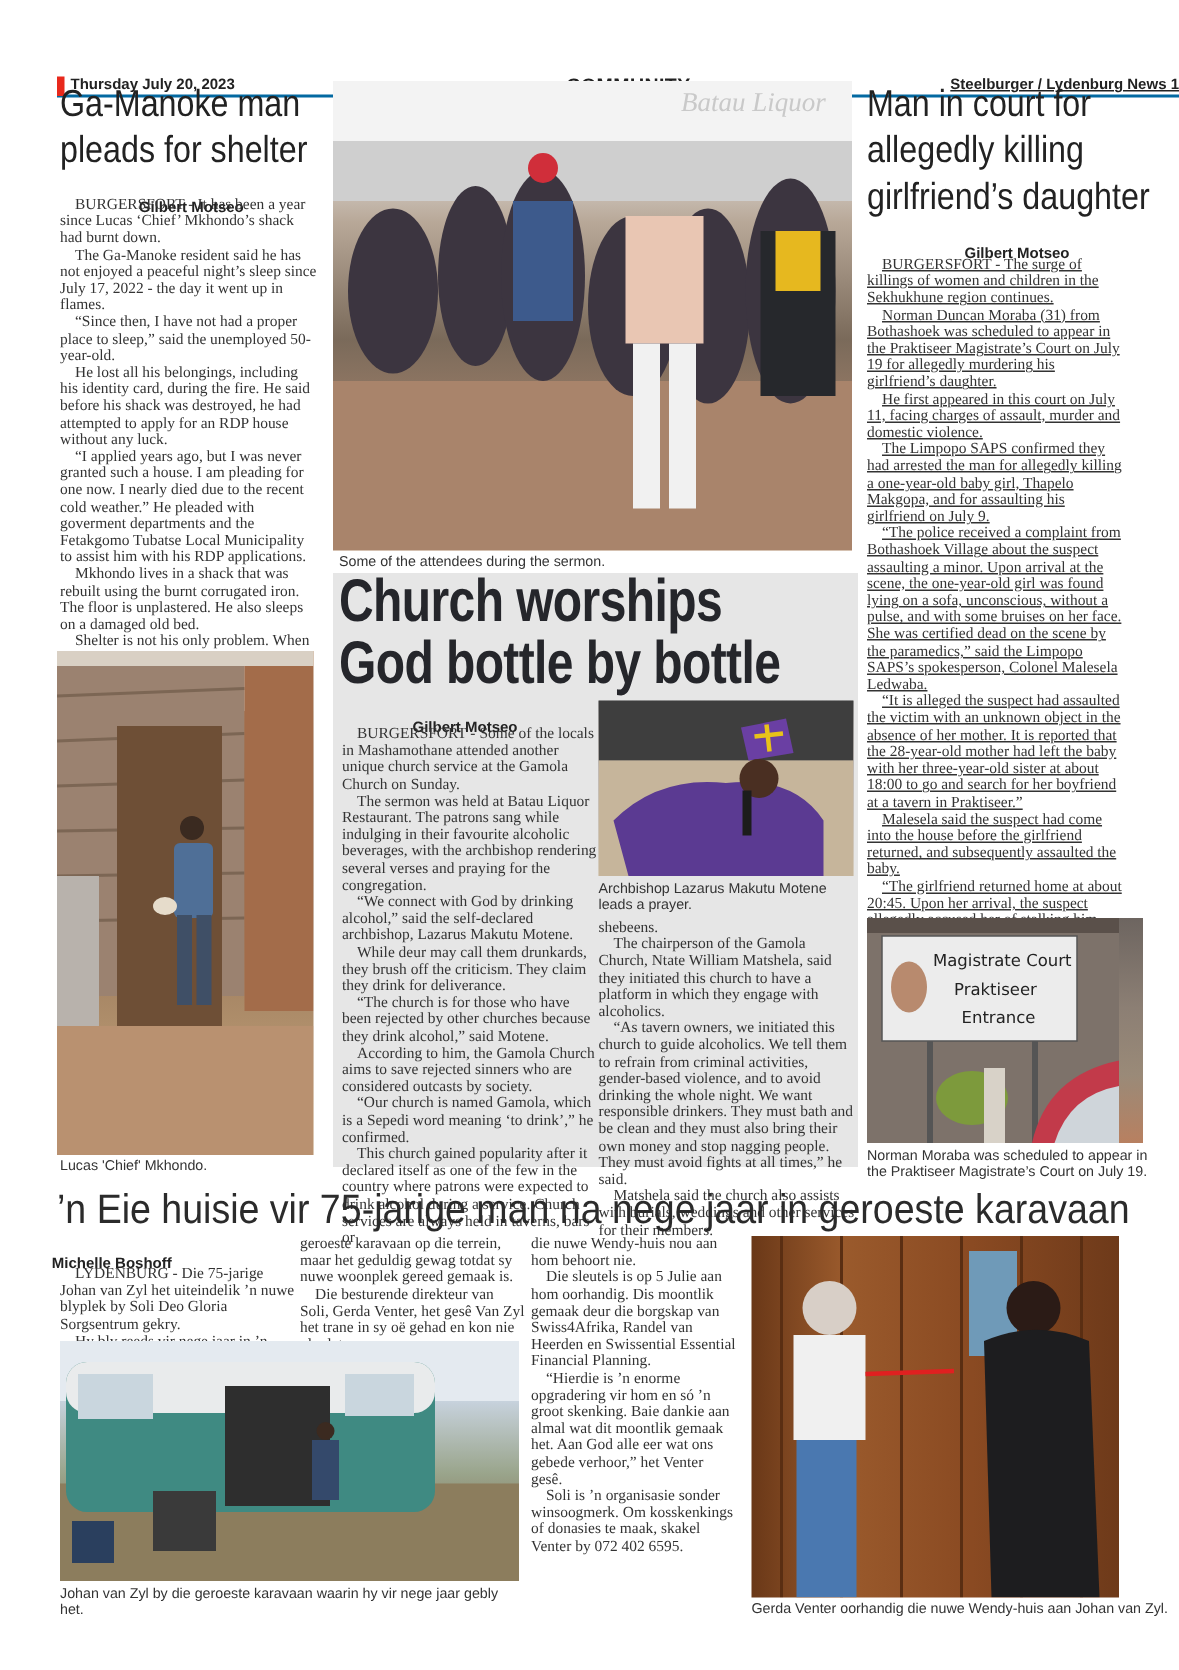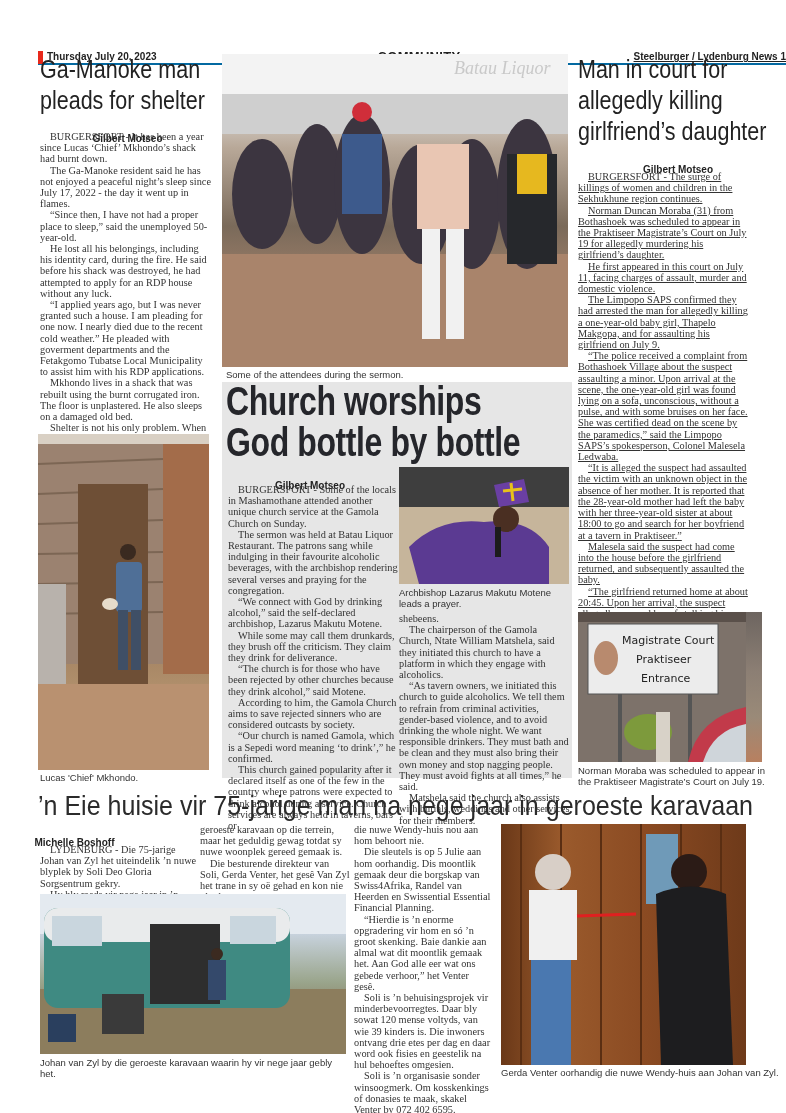--- a/index.html
+++ b/index.html
@@ -148,21 +148,21 @@
 <div class="abs" id="center-box"></div>
 <div class="abs" id="center-head">
   <div>Church worships</div>
   <div>God bottle by bottle</div>
 </div>
 <div class="abs byline" id="center-byline">Gilbert Motseo</div>
 <div class="abs body-text" id="center-body1">
   <p>BURGERSFORT - Some of the locals in Mashamothane attended another unique church service at the Gamola Church on Sunday.</p>
   <p>The sermon was held at Batau Liquor Restaurant. The patrons sang while indulging in their favourite alcoholic beverages, with the archbishop rendering several verses and praying for the congregation.</p>
   <p>“We connect with God by drinking alcohol,” said the self-declared archbishop, Lazarus Makutu Motene.</p>
-  <p>While some may call them drunkards, they brush off the criticism. They claim they drink for deliverance.</p>
+  <p>While deur may call them drunkards, they brush off the criticism. They claim they drink for deliverance.</p>
   <p>“The church is for those who have been rejected by other churches because they drink alcohol,” said Motene.</p>
   <p>According to him, the Gamola Church aims to save rejected sinners who are considered outcasts by society.</p>
   <p>“Our church is named Gamola, which is a Sepedi word meaning ‘to drink’,” he confirmed.</p>
   <p>This church gained popularity after it declared itself as one of the few in the country where patrons were expected to drink alcohol during a service. Church services are always held in taverns, bars or</p>
 </div>
 <div class="abs" id="arch-photo">
   <svg width="170" height="117" viewBox="0 0 170 117">
     <rect x="0" y="0" width="170" height="40" fill="#3e3e3e"></rect>
     <rect x="0" y="40" width="170" height="77" fill="#c6b59b"></rect>
     <path d="M10 80 Q40 50 85 55 Q130 50 150 80 L150 117 L20 117 Z" fill="#5b3a92"></path>
@@ -224,21 +224,20 @@
   <p>Hy bly reeds vir nege jaar in ’n</p>
 </div>
 <div class="abs body-text" id="bottom-col2">
   <p style="text-indent:0">geroeste karavaan op die terrein, maar het geduldig gewag totdat sy nuwe woonplek gereed gemaak is.</p>
   <p>Die besturende direkteur van Soli, Gerda Venter, het gesê Van Zyl het trane in sy oë gehad en kon nie glo dat</p>
 </div>
 <div class="abs body-text" id="bottom-col3">
   <p style="text-indent:0">die nuwe Wendy-huis nou aan hom behoort nie.</p>
   <p>Die sleutels is op 5 Julie aan hom oorhandig. Dis moontlik gemaak deur die borgskap van Swiss4Afrika, Randel van Heerden en Swissential Essential Financial Planning.</p>
   <p>“Hierdie is ’n enorme opgradering vir hom en só ’n groot skenking. Baie dankie aan almal wat dit moontlik gemaak het. Aan God alle eer wat ons gebede verhoor,” het Venter gesê.</p>
-  <p>Soli is ’n behuisingsprojek vir minderbevoorregtes. Daar bly sowat 120 mense voltyds, van wie 39 kinders is. Die inwoners ontvang drie etes per dag en daar word ook fisies en geestelik na hul behoeftes omgesien.</p>
   <p>Soli is ’n organisasie sonder winsoogmerk. Om kosskenkings of donasies te maak, skakel Venter by 072 402 6595.</p>
 </div>
 <div class="abs" id="caravan-photo">
   <svg width="306" height="160" viewBox="0 0 306 160">
     <rect x="0" y="0" width="306" height="40" fill="#e4eaf0"></rect>
     <rect x="0" y="95" width="306" height="65" fill="#8c7d5d"></rect>
     <rect x="4" y="14" width="246" height="100" rx="14" fill="#3f8a82"></rect>
     <rect x="4" y="14" width="246" height="34" rx="14" fill="#e9ebec"></rect>
     <rect x="12" y="22" width="50" height="30" fill="#c9d6de"></rect>
     <rect x="110" y="30" width="70" height="80" fill="#2e2e2e"></rect>

